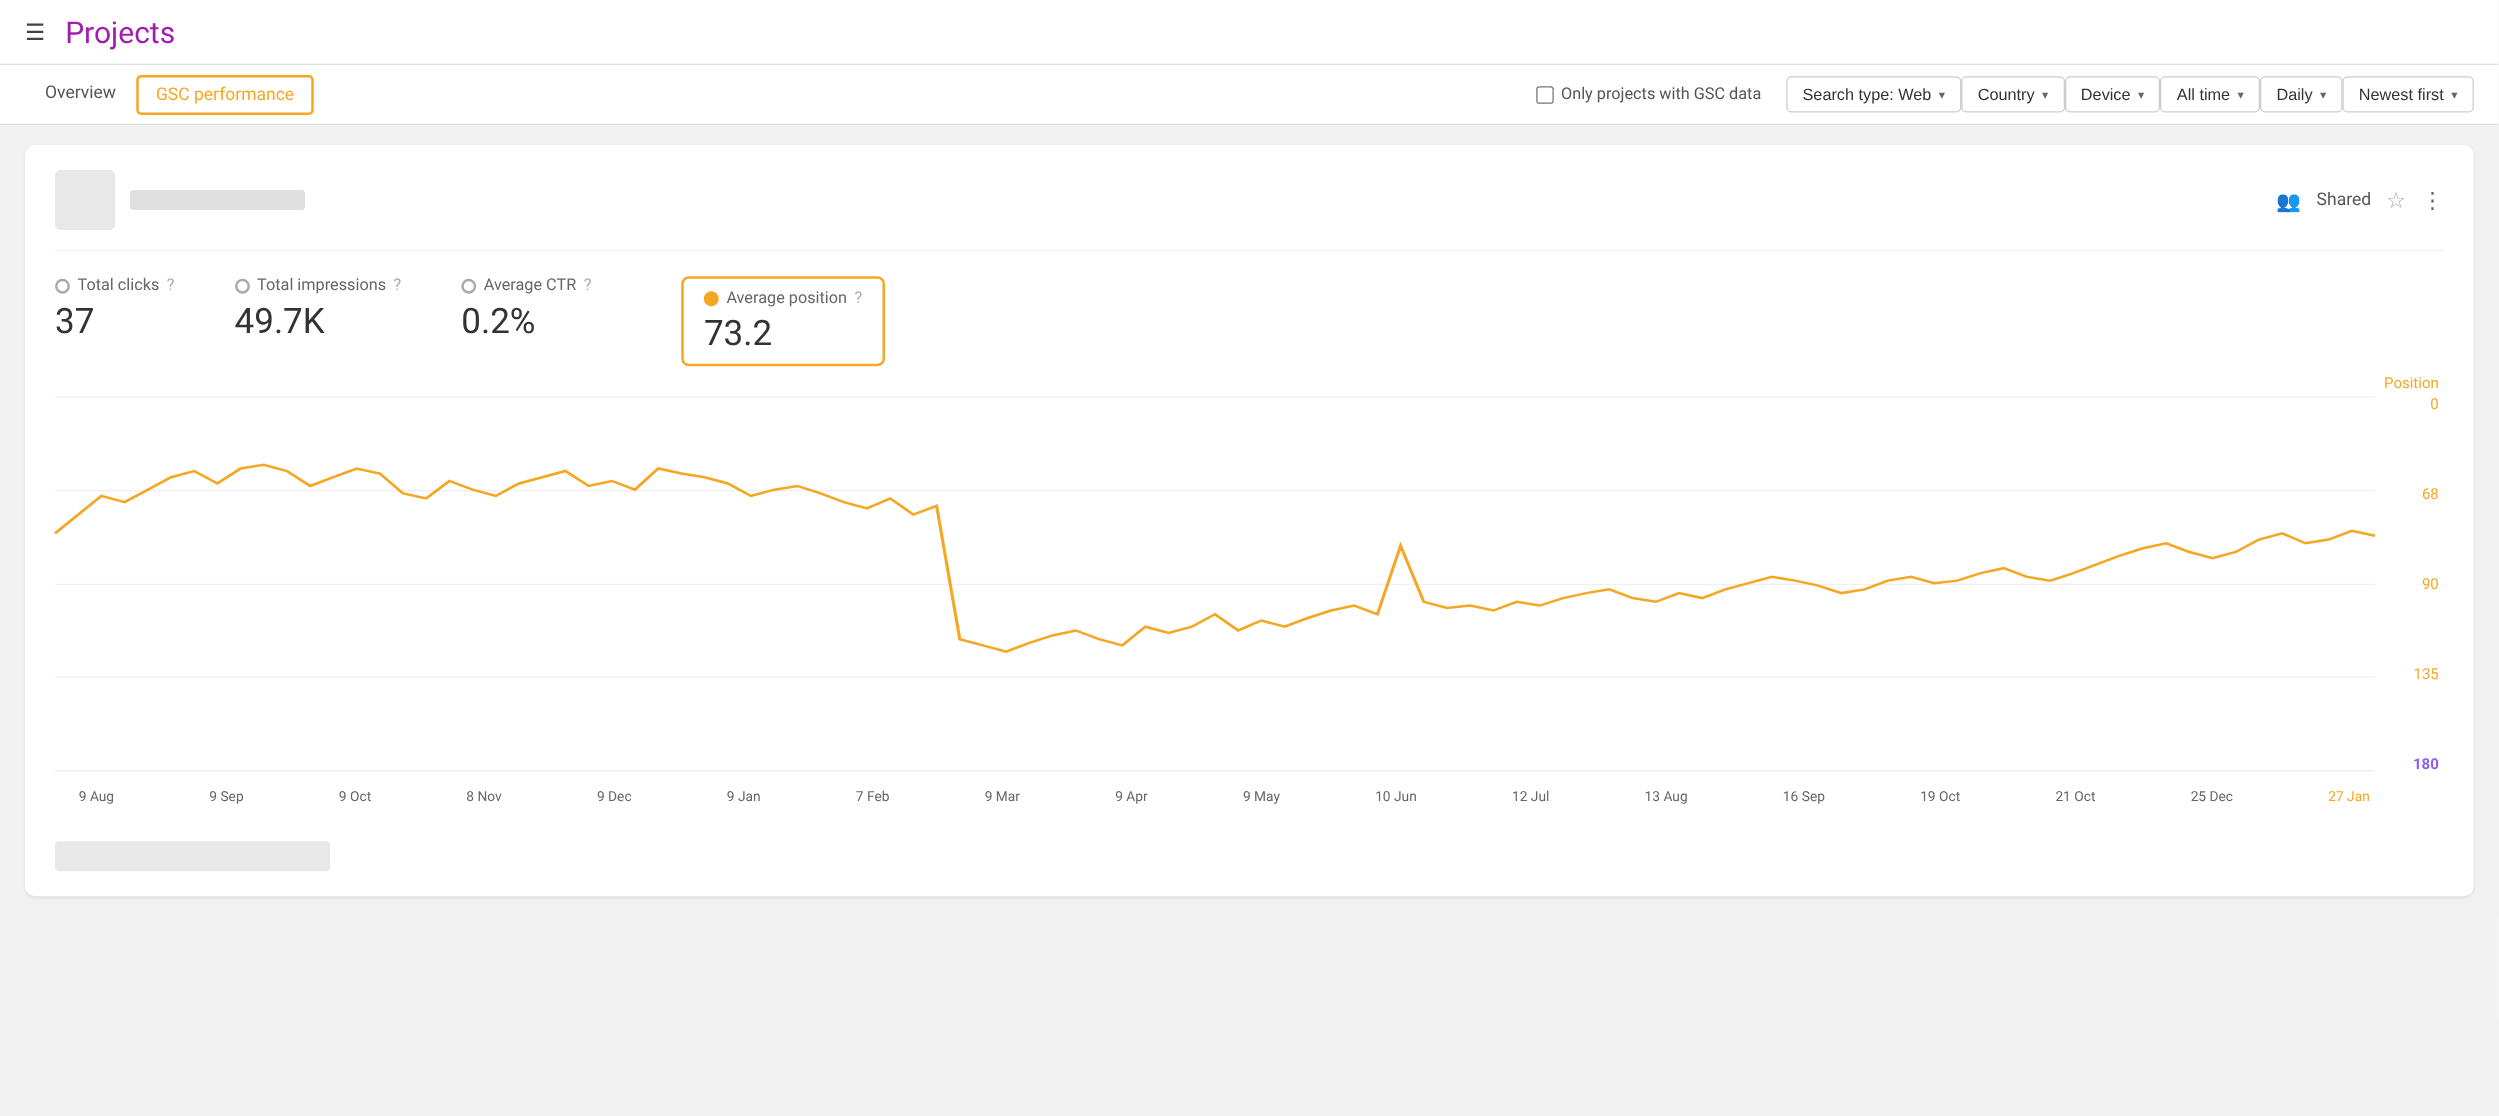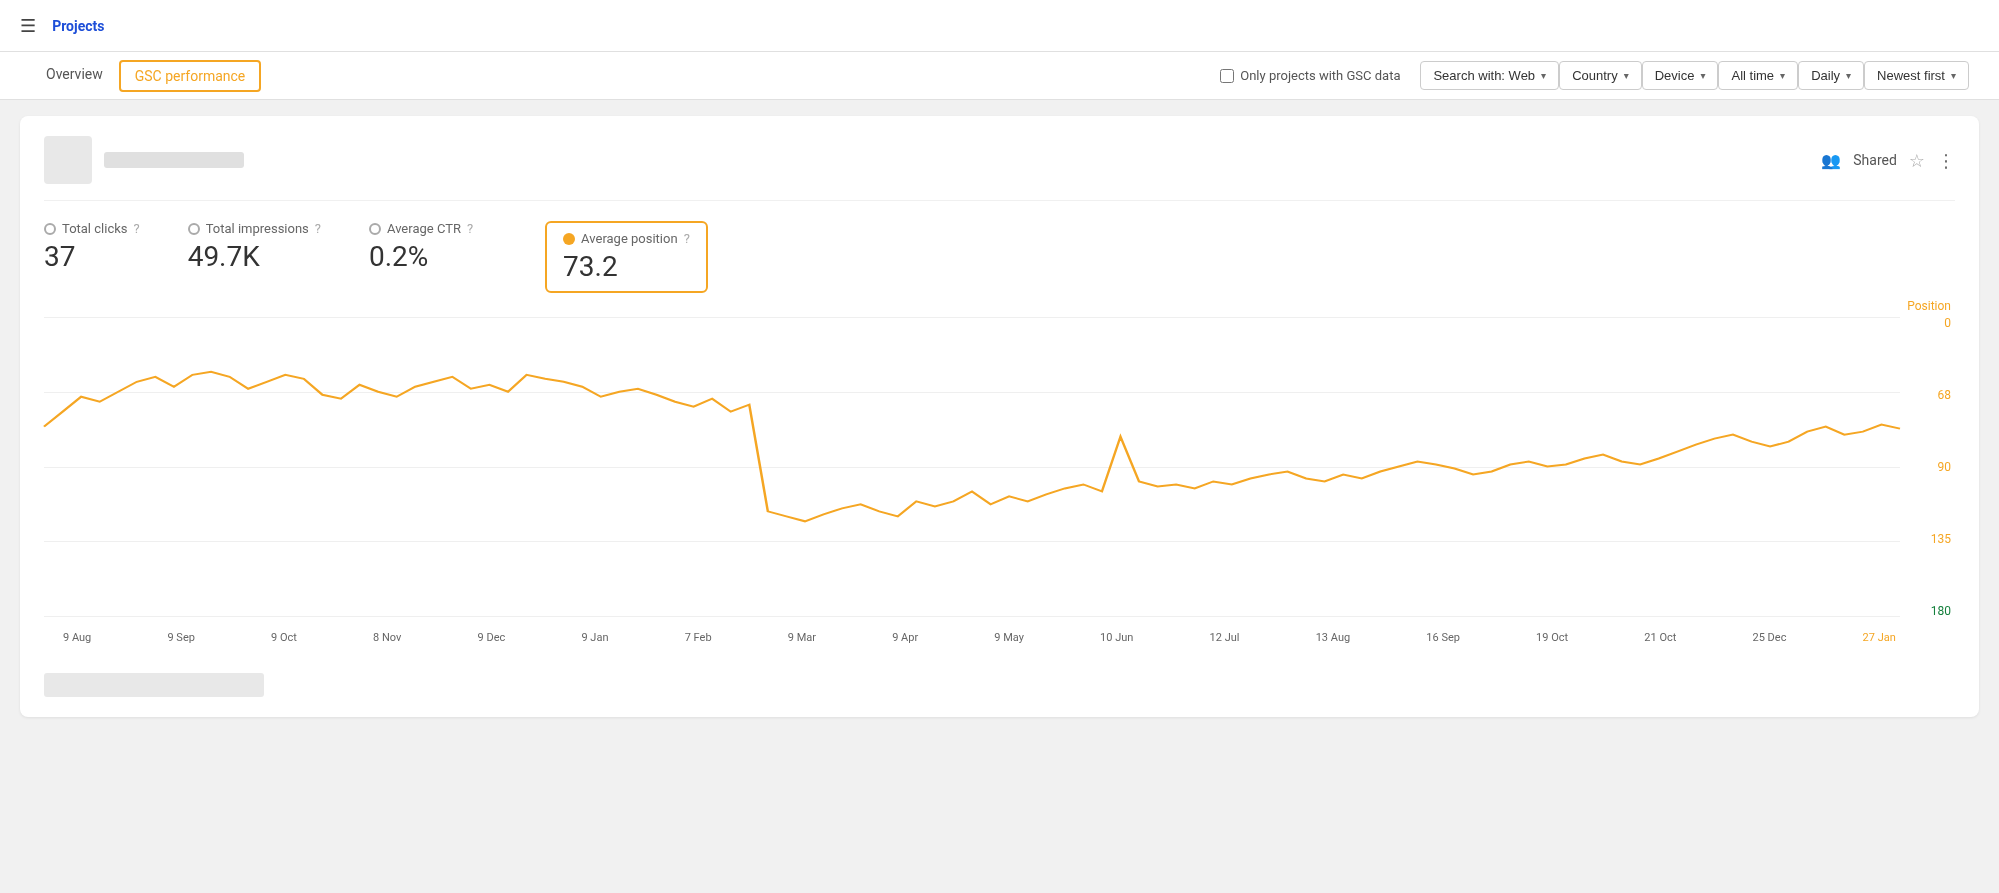--- a/index.html
+++ b/index.html
@@ -20,30 +20,30 @@
       align-items: center;
       height: 52px;
       gap: 16px;
     }
     .hamburger-icon {
       font-size: 18px;
       cursor: pointer;
       color: #444;
     }
     .app-title {
-      font-size: 14px;
-      font-weight: 700;
-      color: #1d4ed8;
+      font-size: 24px;
+      font-weight: 400;
+      color: #a21caf;
     }
 
     
     .tab-bar {
       background: #fff;
       border-bottom: 1px solid #e0e0e0;
-      padding: 0 30px;
+      padding: 0 20px;
       display: flex;
       align-items: center;
       height: 48px;
       gap: 0;
     }
     .tab {
       padding: 12px 16px;
       cursor: pointer;
       font-size: 14px;
       color: #555;
@@ -300,21 +300,21 @@
 
 <div class="tab-bar">
   <div class="tab">Overview</div>
   <div class="tab active">GSC performance</div>
   <div class="tab-filters">
     <label class="checkbox-label">
       <input type="checkbox" style="">
       <span>Only projects with GSC data</span>
     </label>
     <button class="dropdown-btn">
-      <span>Search with: Web</span>
+      <span>Search type: Web</span>
       <span class="chevron">▾</span>
     </button>
     <button class="dropdown-btn">
       <span>Country</span>
       <span class="chevron">▾</span>
     </button>
     <button class="dropdown-btn">
       <span>Device</span>
       <span class="chevron">▾</span>
     </button>
@@ -501,21 +501,21 @@
               1500,112
             "></polyline>
         </svg>
       </div>
 
       <div class="chart-y-label">
         <span class="y-tick">0</span>
         <span class="y-tick">68</span>
         <span class="y-tick">90</span>
         <span class="y-tick">135</span>
-        <span class="y-tick" style="color:#15803d;font-weight:400;">180</span>
+        <span class="y-tick" style="color:#8b5cf6;font-weight:700;">180</span>
       </div>
 
       <div class="chart-x-axis">
         <span class="x-tick">9 Aug</span>
         <span class="x-tick">9 Sep</span>
         <span class="x-tick">9 Oct</span>
         <span class="x-tick">8 Nov</span>
         <span class="x-tick">9 Dec</span>
         <span class="x-tick">9 Jan</span>
         <span class="x-tick">7 Feb</span>

